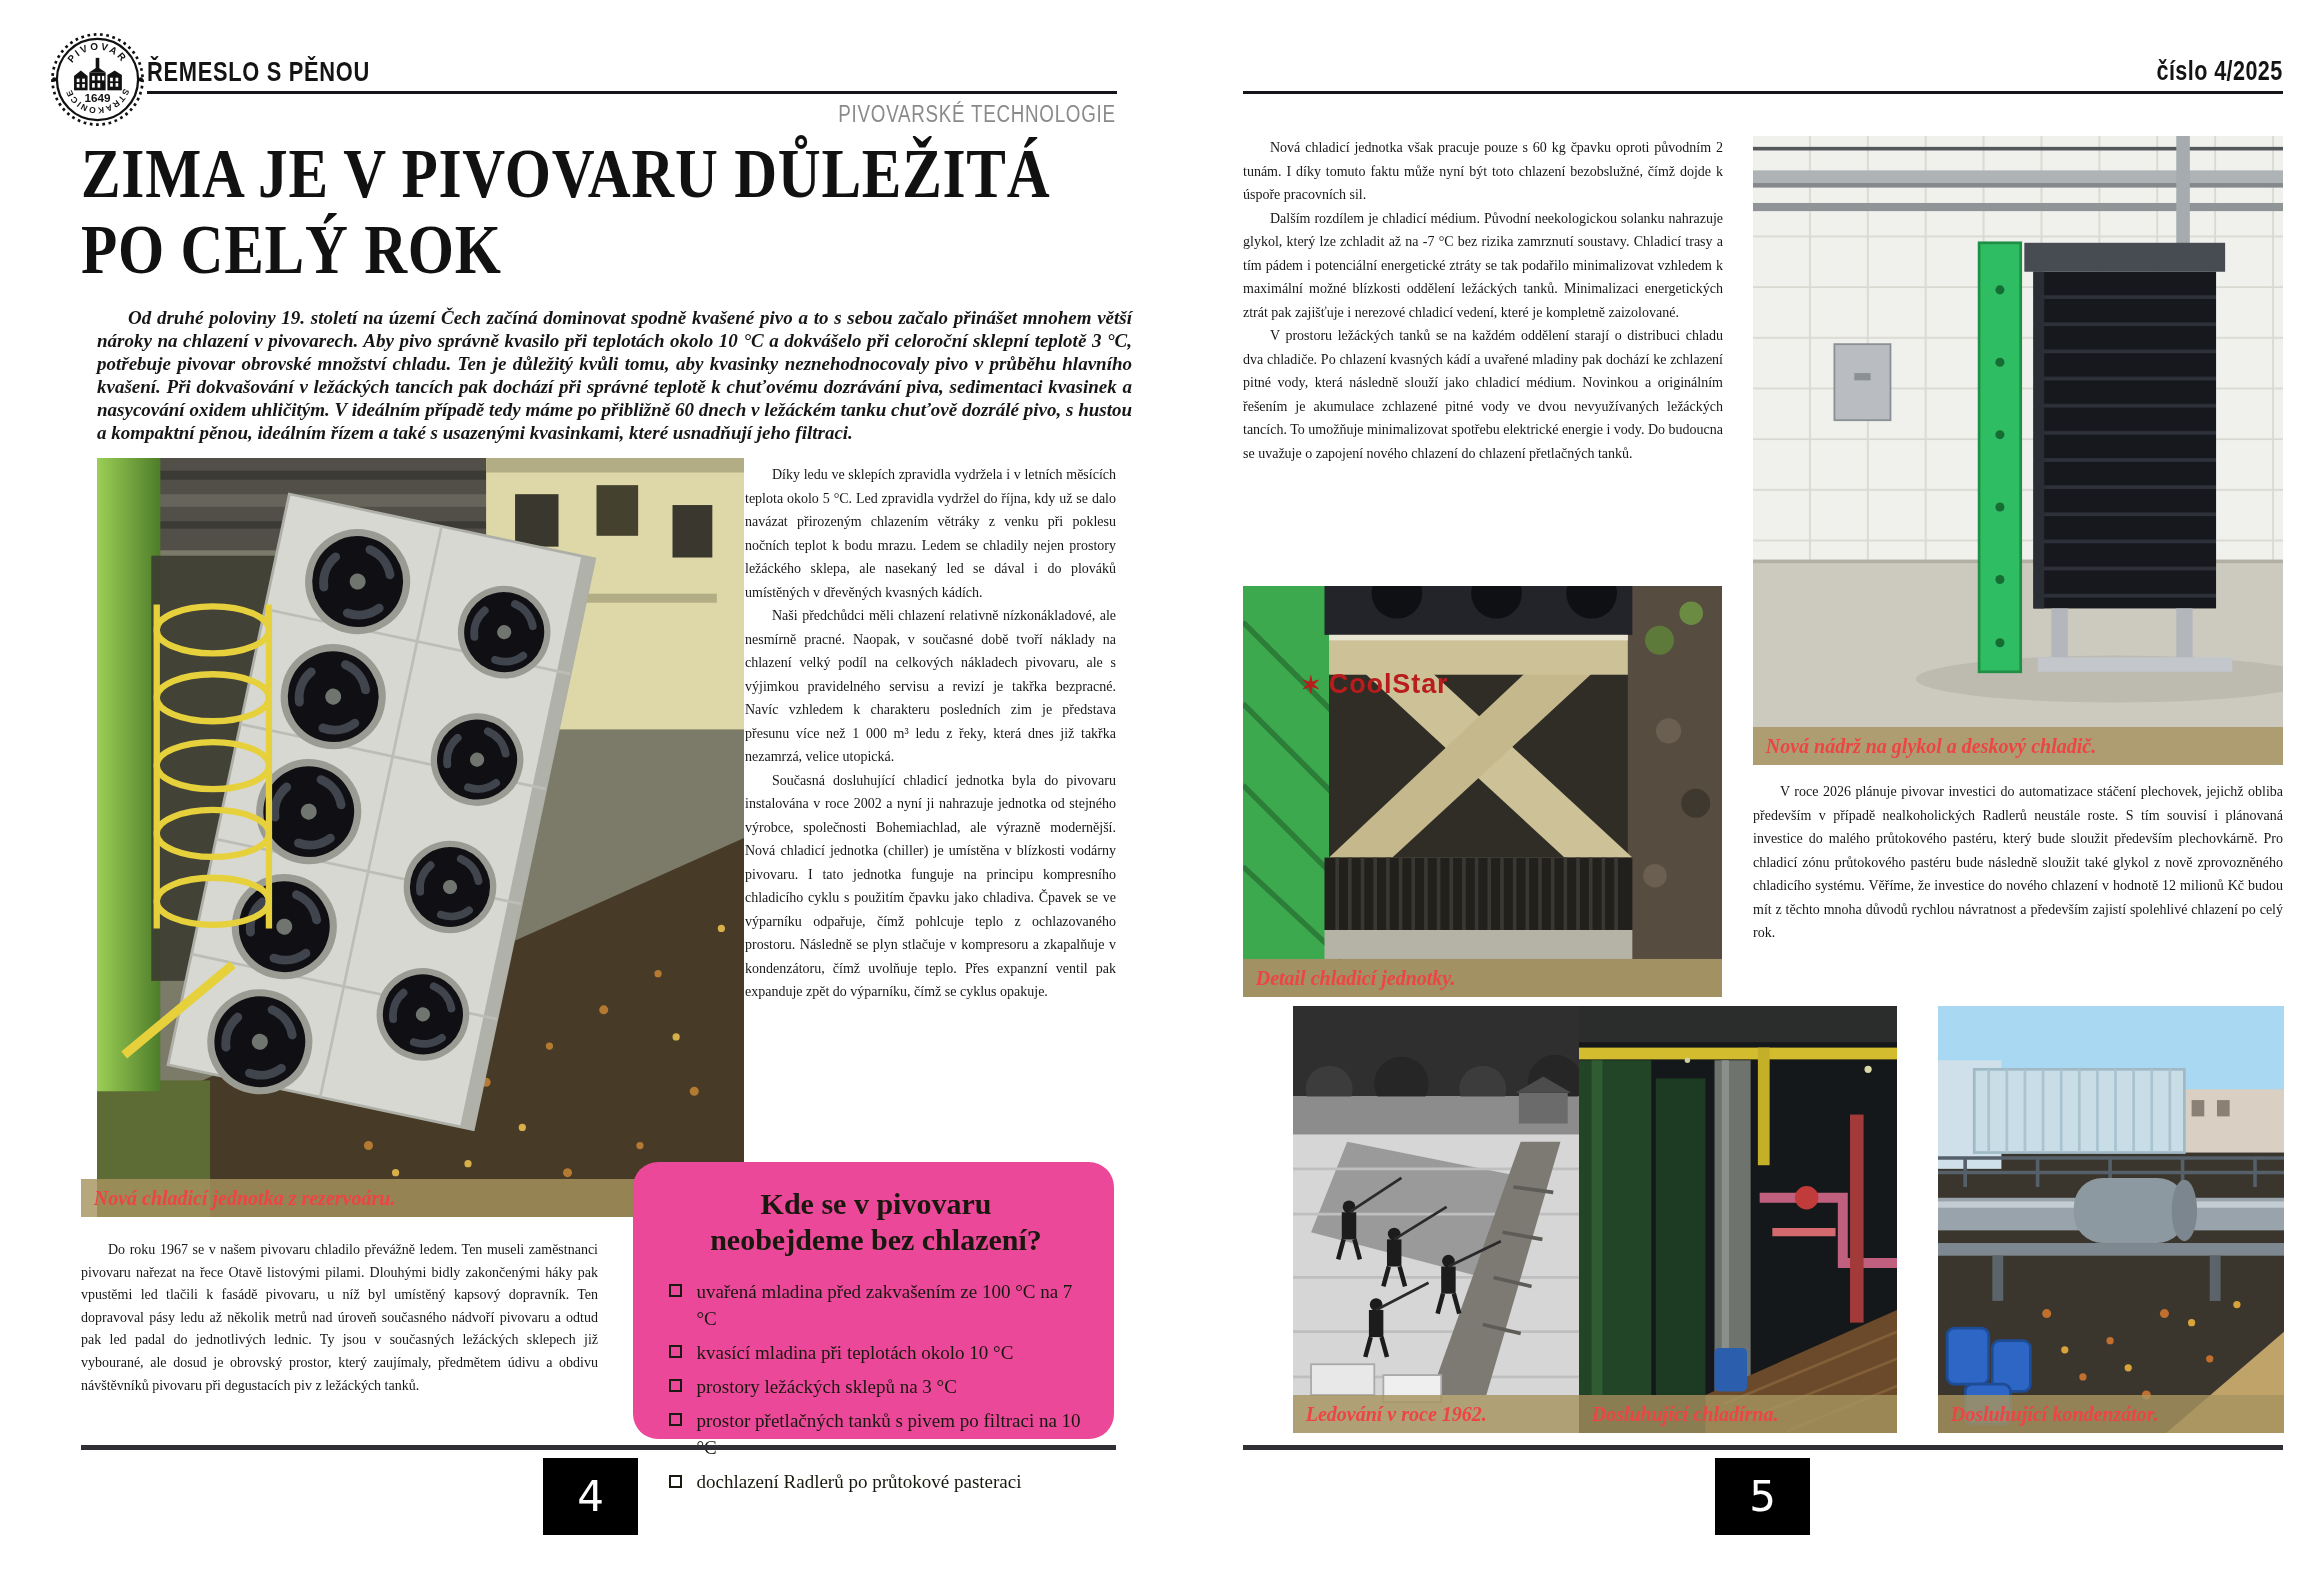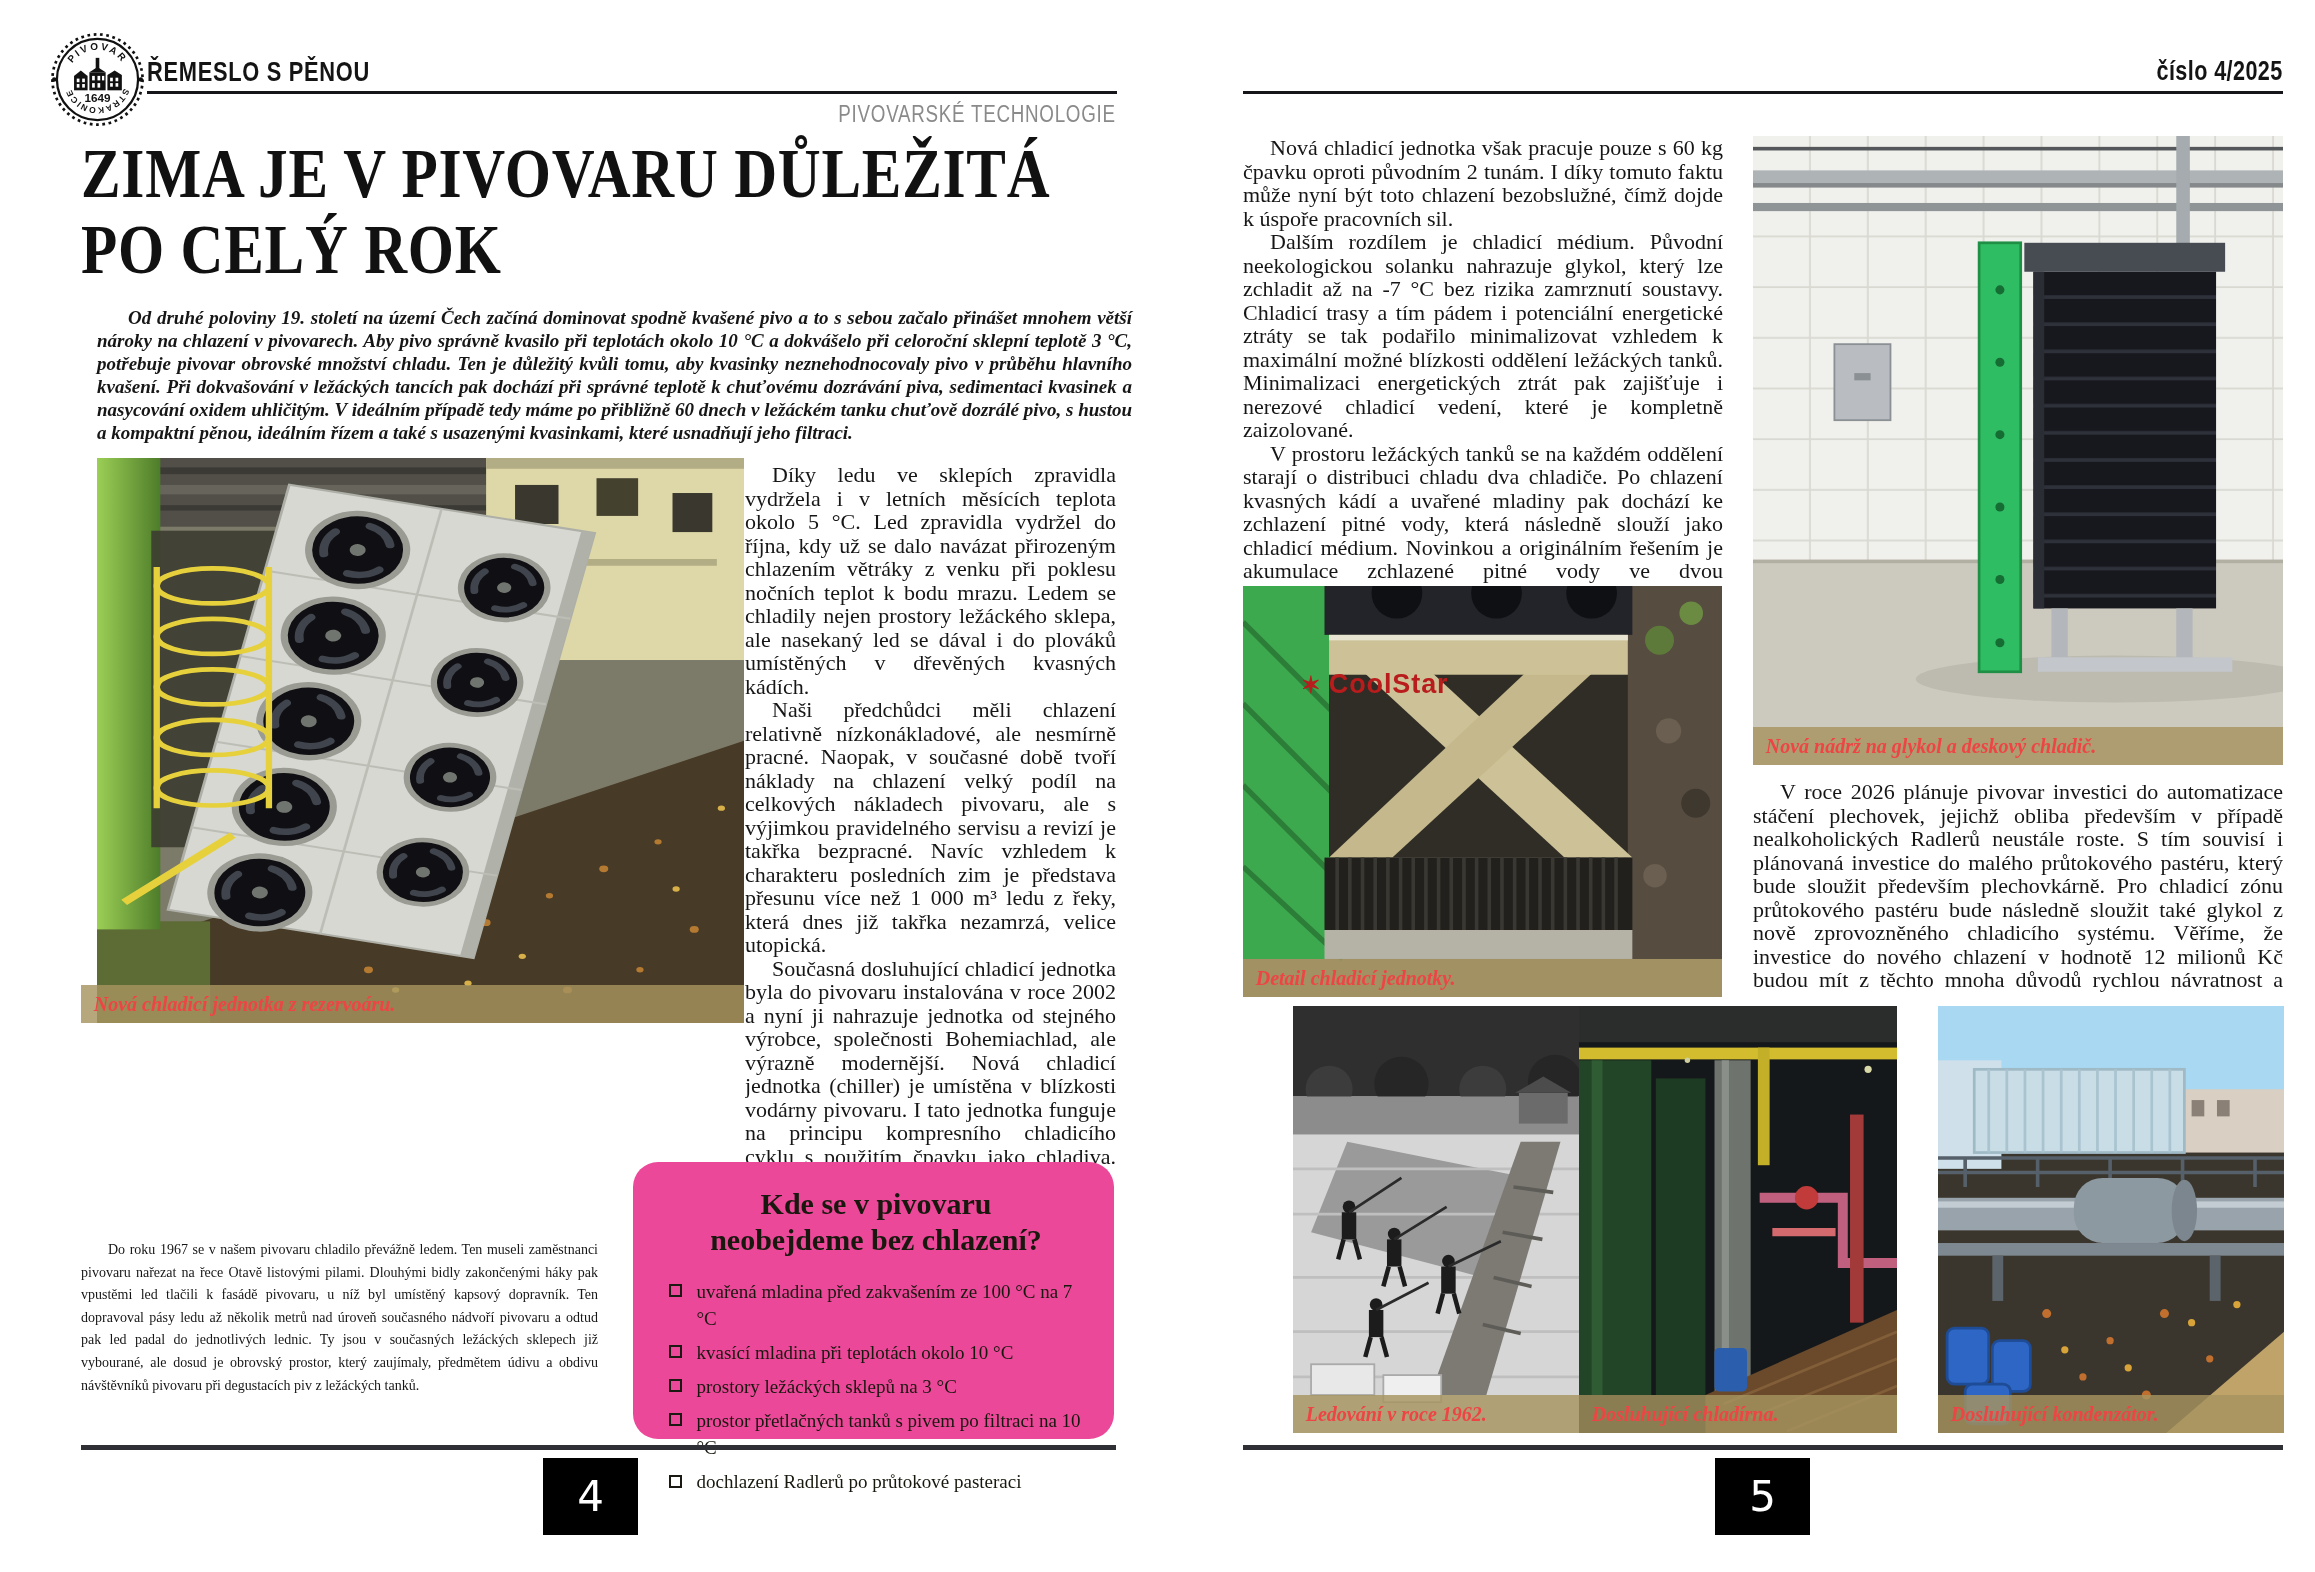--- a/index.html
+++ b/index.html
@@ -16,21 +16,21 @@
   .section-label{position:absolute;top:101px;right:1200px;font-family:"Liberation Sans",sans-serif;
          font-weight:400;font-size:23.5px;letter-spacing:0.9px;color:#8a8a8a;
          transform:scaleX(.8);transform-origin:right;white-space:nowrap;}
   
   .headline{position:absolute;left:81px;top:136px;font-weight:700;font-size:69px;line-height:76px;
             color:#111;transform:scaleX(.86);transform-origin:left;white-space:nowrap;letter-spacing:0.9px;}
   .lead{position:absolute;left:97px;top:306px;width:1035px;font-style:italic;font-weight:700;
         font-size:19px;line-height:23px;text-align:justify;}
   .lead p{margin:0;text-indent:31px;}
   
-  .bodycol{position:absolute;font-size:22px;line-height:23.5px;text-align:justify;overflow:hidden;}
+  .bodycol{position:absolute;font-size:14px;line-height:23.5px;text-align:justify;overflow:hidden;}
   .bodycol p{margin:0;text-indent:27px;}
   
   .photo{position:absolute;overflow:hidden;}
   .photo svg{display:block;width:100%;height:100%;}
   .caption-bar{position:absolute;left:0;right:0;bottom:0;height:38px;background:rgba(166,148,95,.82);
         color:#ef4444;font-style:italic;font-weight:700;font-size:20px;line-height:38px;padding-left:12.7px;
         white-space:nowrap;overflow:hidden;}
   .coolstar{position:absolute;left:58px;top:83px;font-family:"Liberation Sans",sans-serif;
         font-weight:700;font-size:27px;color:#b91c1c;letter-spacing:0.9px;}
   .coolstar .star{font-size:23.5px;margin-right:7.2px;}
@@ -98,21 +98,21 @@
   <div class="rule-top" style="left:1243px;width:1040px;"></div>
   <div class="section-label">PIVOVARSKÉ TECHNOLOGIE</div>
 
   <div class="headline" style="top:136px;">ZIMA JE V PIVOVARU DŮLEŽITÁ</div>
   <div class="headline" style="top:212px;">PO CELÝ ROK</div>
 
   <div class="lead">
       <p>Od druhé poloviny 19. století na území Čech začíná dominovat spodně kvašené pivo a to s sebou začalo přinášet mnohem větší nároky na chlazení v pivovarech. Aby pivo správně kvasilo při teplotách okolo 10 °C a dokvášelo při celoroční sklepní teplotě 3 °C, potřebuje pivovar obrovské množství chladu. Ten je důležitý kvůli tomu, aby kvasinky neznehodnocovaly pivo v průběhu hlavního kvašení. Při dokvašování v ležáckých tancích pak dochází při správné teplotě k chuťovému dozrávání piva, sedimentaci kvasinek a nasycování oxidem uhličitým. V ideálním případě tedy máme po přibližně 60 dnech v ležáckém tanku chuťově dozrálé pivo, s hustou a kompaktní pěnou, ideálním řízem a také s usazenými kvasinkami, které usnadňují jeho filtraci.</p>
     </div>
 
-  <div class="photo" style="left:81px;top:458px;width:647px;height:565px;padding-left:16px;">
+  <div class="photo" style="left:81px;top:458px;width:647px;height:759px;padding-left:16px;">
     <svg viewBox="0 0 715 839" preserveAspectRatio="none">
       <defs>
         <linearGradient id="tankG" x1="0" y1="0" x2="1" y2="0">
           <stop offset="0" stop-color="#9bcf55"></stop>
             <stop offset="1" stop-color="#4e7c2a"></stop>
         </linearGradient>
         <symbol id="fan" viewBox="-60 -60 120 120">
           <circle r="55" fill="#101014" stroke="#9a9b93" stroke-width="8"></circle>
           <g stroke="#3f444d" stroke-width="10" fill="none" stroke-linecap="round">
             <path d="M 6,-38 A 38 38 0 0 1 34,-15"></path>

